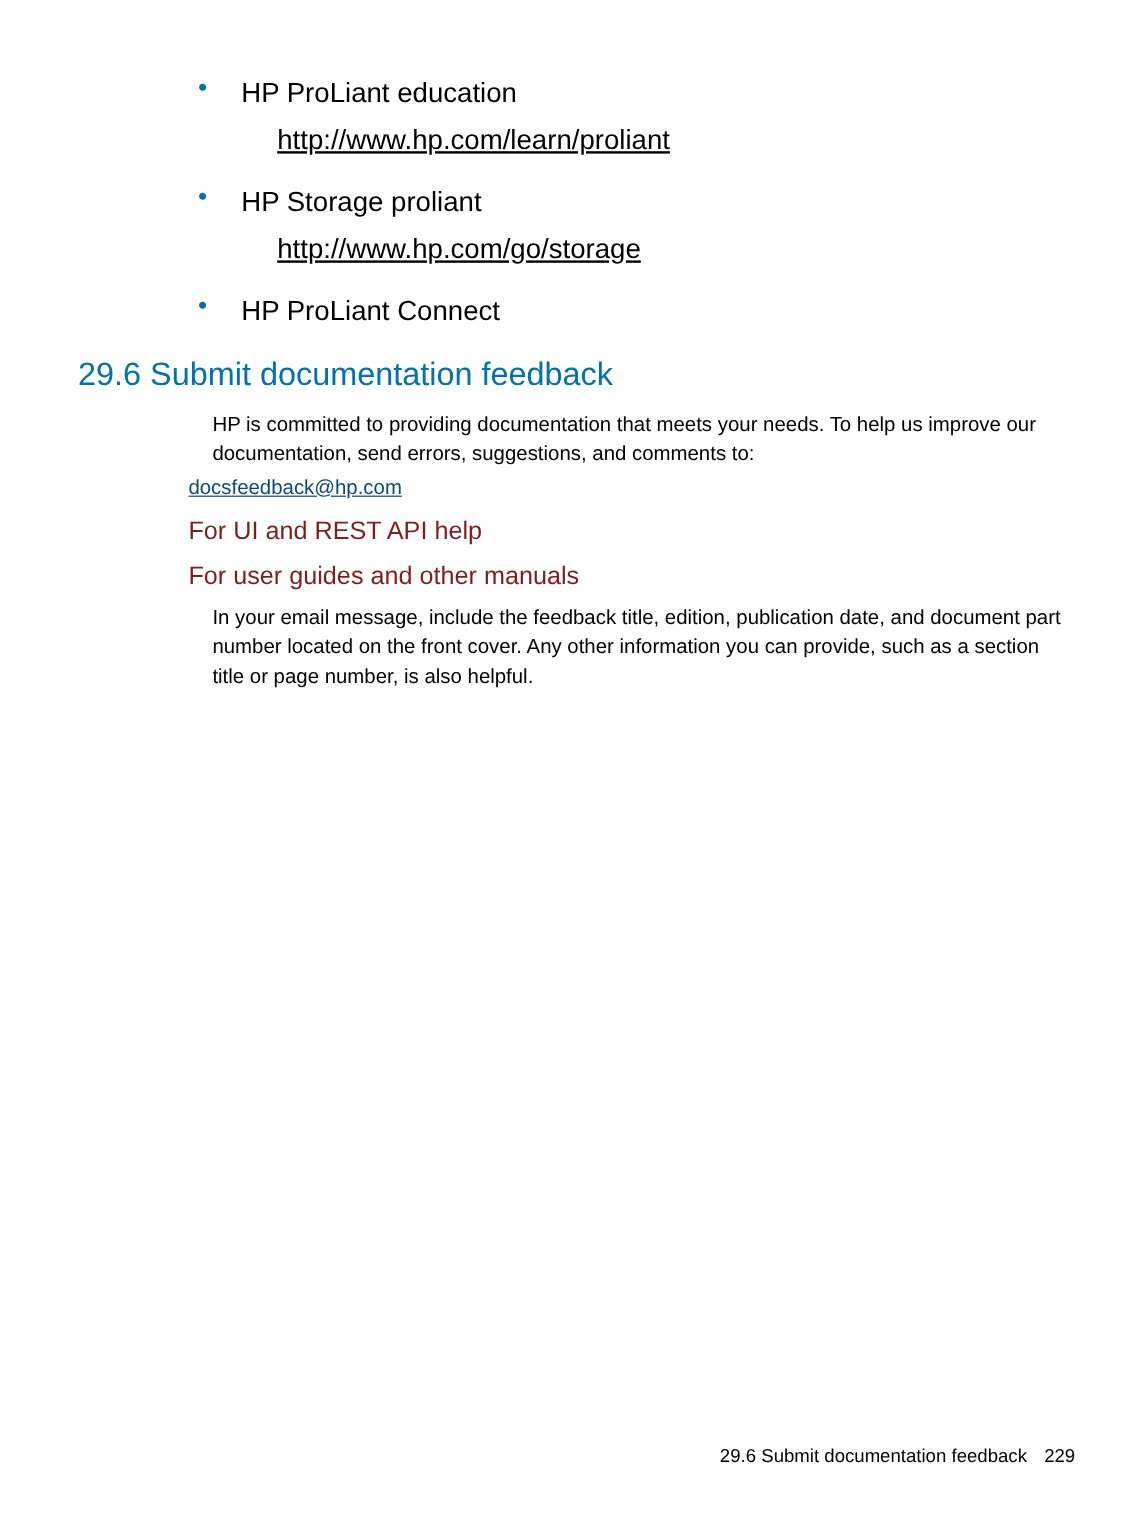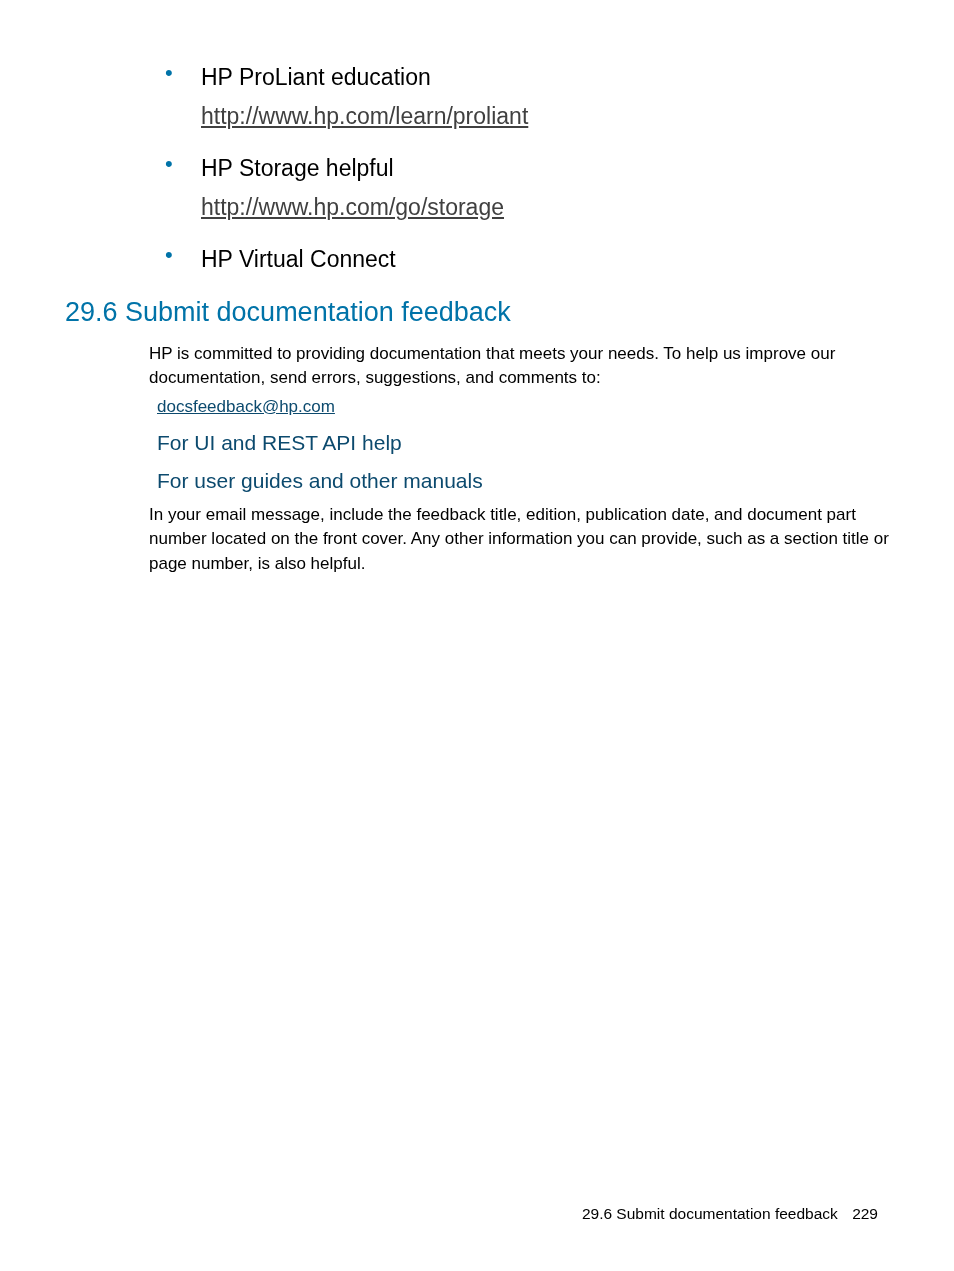--- a/index.html
+++ b/index.html
@@ -38,82 +38,83 @@
       color: #0073a8;
       font-size: 22px;
       line-height: 1.2;
     }
     .list-text {
       display: block;
       color: #000000;
     }
     .list-link {
       display: inline-block;
-      color: #404040;
+      color: #000000;
       text-decoration: underline;
       margin-top: 4px;
+      margin-left: 30px;
     }
     h2.section-heading {
       font-size: 27px;
       font-weight: normal;
       color: #0073a8;
       margin-top: 12px;
       margin-bottom: 14px;
       margin-left: 0;
     }
     h3.sub-heading {
       font-size: 21px;
       font-weight: normal;
-      color: #0c4a6e;
+      color: #7f1d1d;
       margin-top: 14px;
       margin-bottom: 10px;
       margin-left: 92px;
     }
     p.body-text {
       font-size: 17px;
       line-height: 1.45;
       color: #000000;
-      margin-left: 84px;
+      margin-left: 112px;
       margin-right: 0;
       margin-bottom: 6px;
     }
     a.inline-link {
       color: #0c4a6e;
       text-decoration: underline;
       font-size: 17px;
       margin-left: 92px;
       display: inline-block;
     }
     .footer {
       position: absolute;
       bottom: 48px;
-      right: 76px;
+      right: 58px;
       font-size: 15.5px;
       color: #000000;
     }
     .footer-page {
       margin-left: 10px;
     }
   </style>
 </head>
 <body>
 
 <div class="page-content">
 
   <ul class="bullet-list">
     <li>
       <span class="list-text">HP ProLiant education</span>
       <a href="#" class="list-link">http://www.hp.com/learn/proliant</a>
     </li>
     <li>
-      <span class="list-text">HP Storage helpful</span>
+      <span class="list-text">HP Storage proliant</span>
       <a href="#" class="list-link">http://www.hp.com/go/storage</a>
     </li>
     <li>
-      <span class="list-text">HP Virtual Connect</span>
+      <span class="list-text">HP ProLiant Connect</span>
     </li>
   </ul>
 
   <h2 class="section-heading">29.6 Submit documentation feedback</h2>
 
   <p class="body-text">HP is committed to providing documentation that meets your needs. To help us improve our documentation, send errors, suggestions, and comments to:</p>
 
   <a href="#" class="inline-link">docsfeedback@hp.com</a>
 
   <h3 class="sub-heading">For UI and REST API help</h3>

